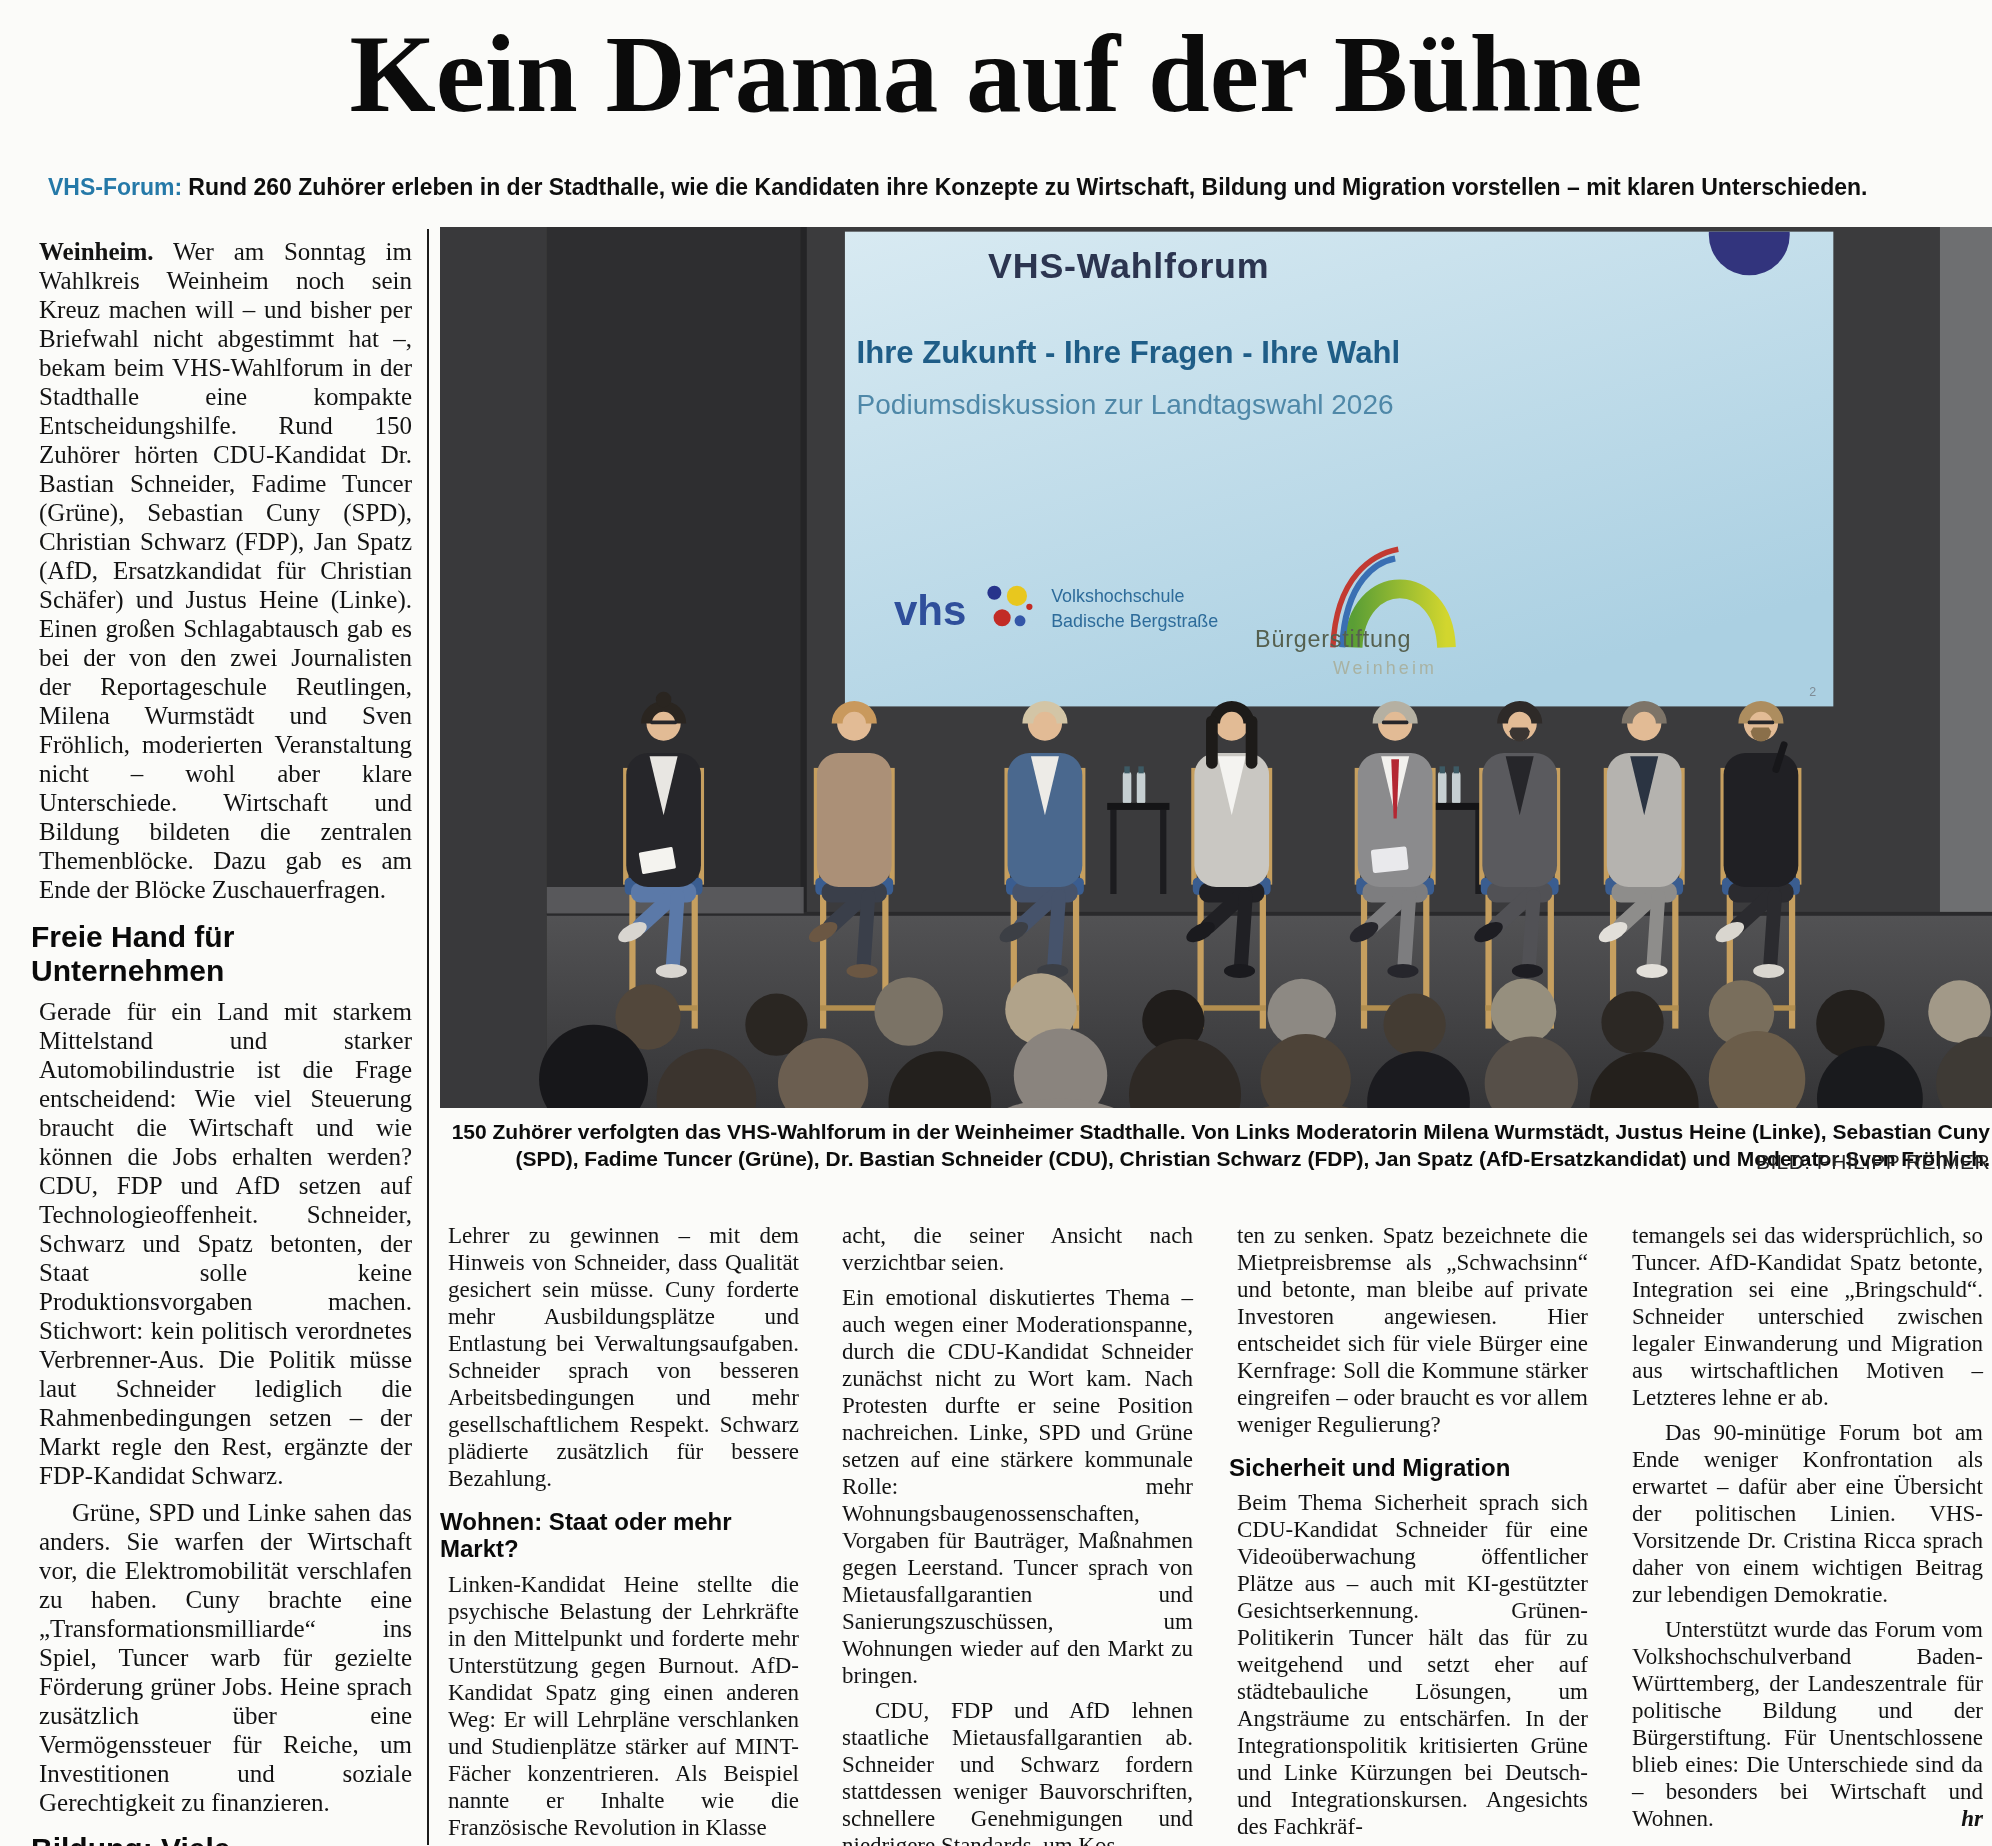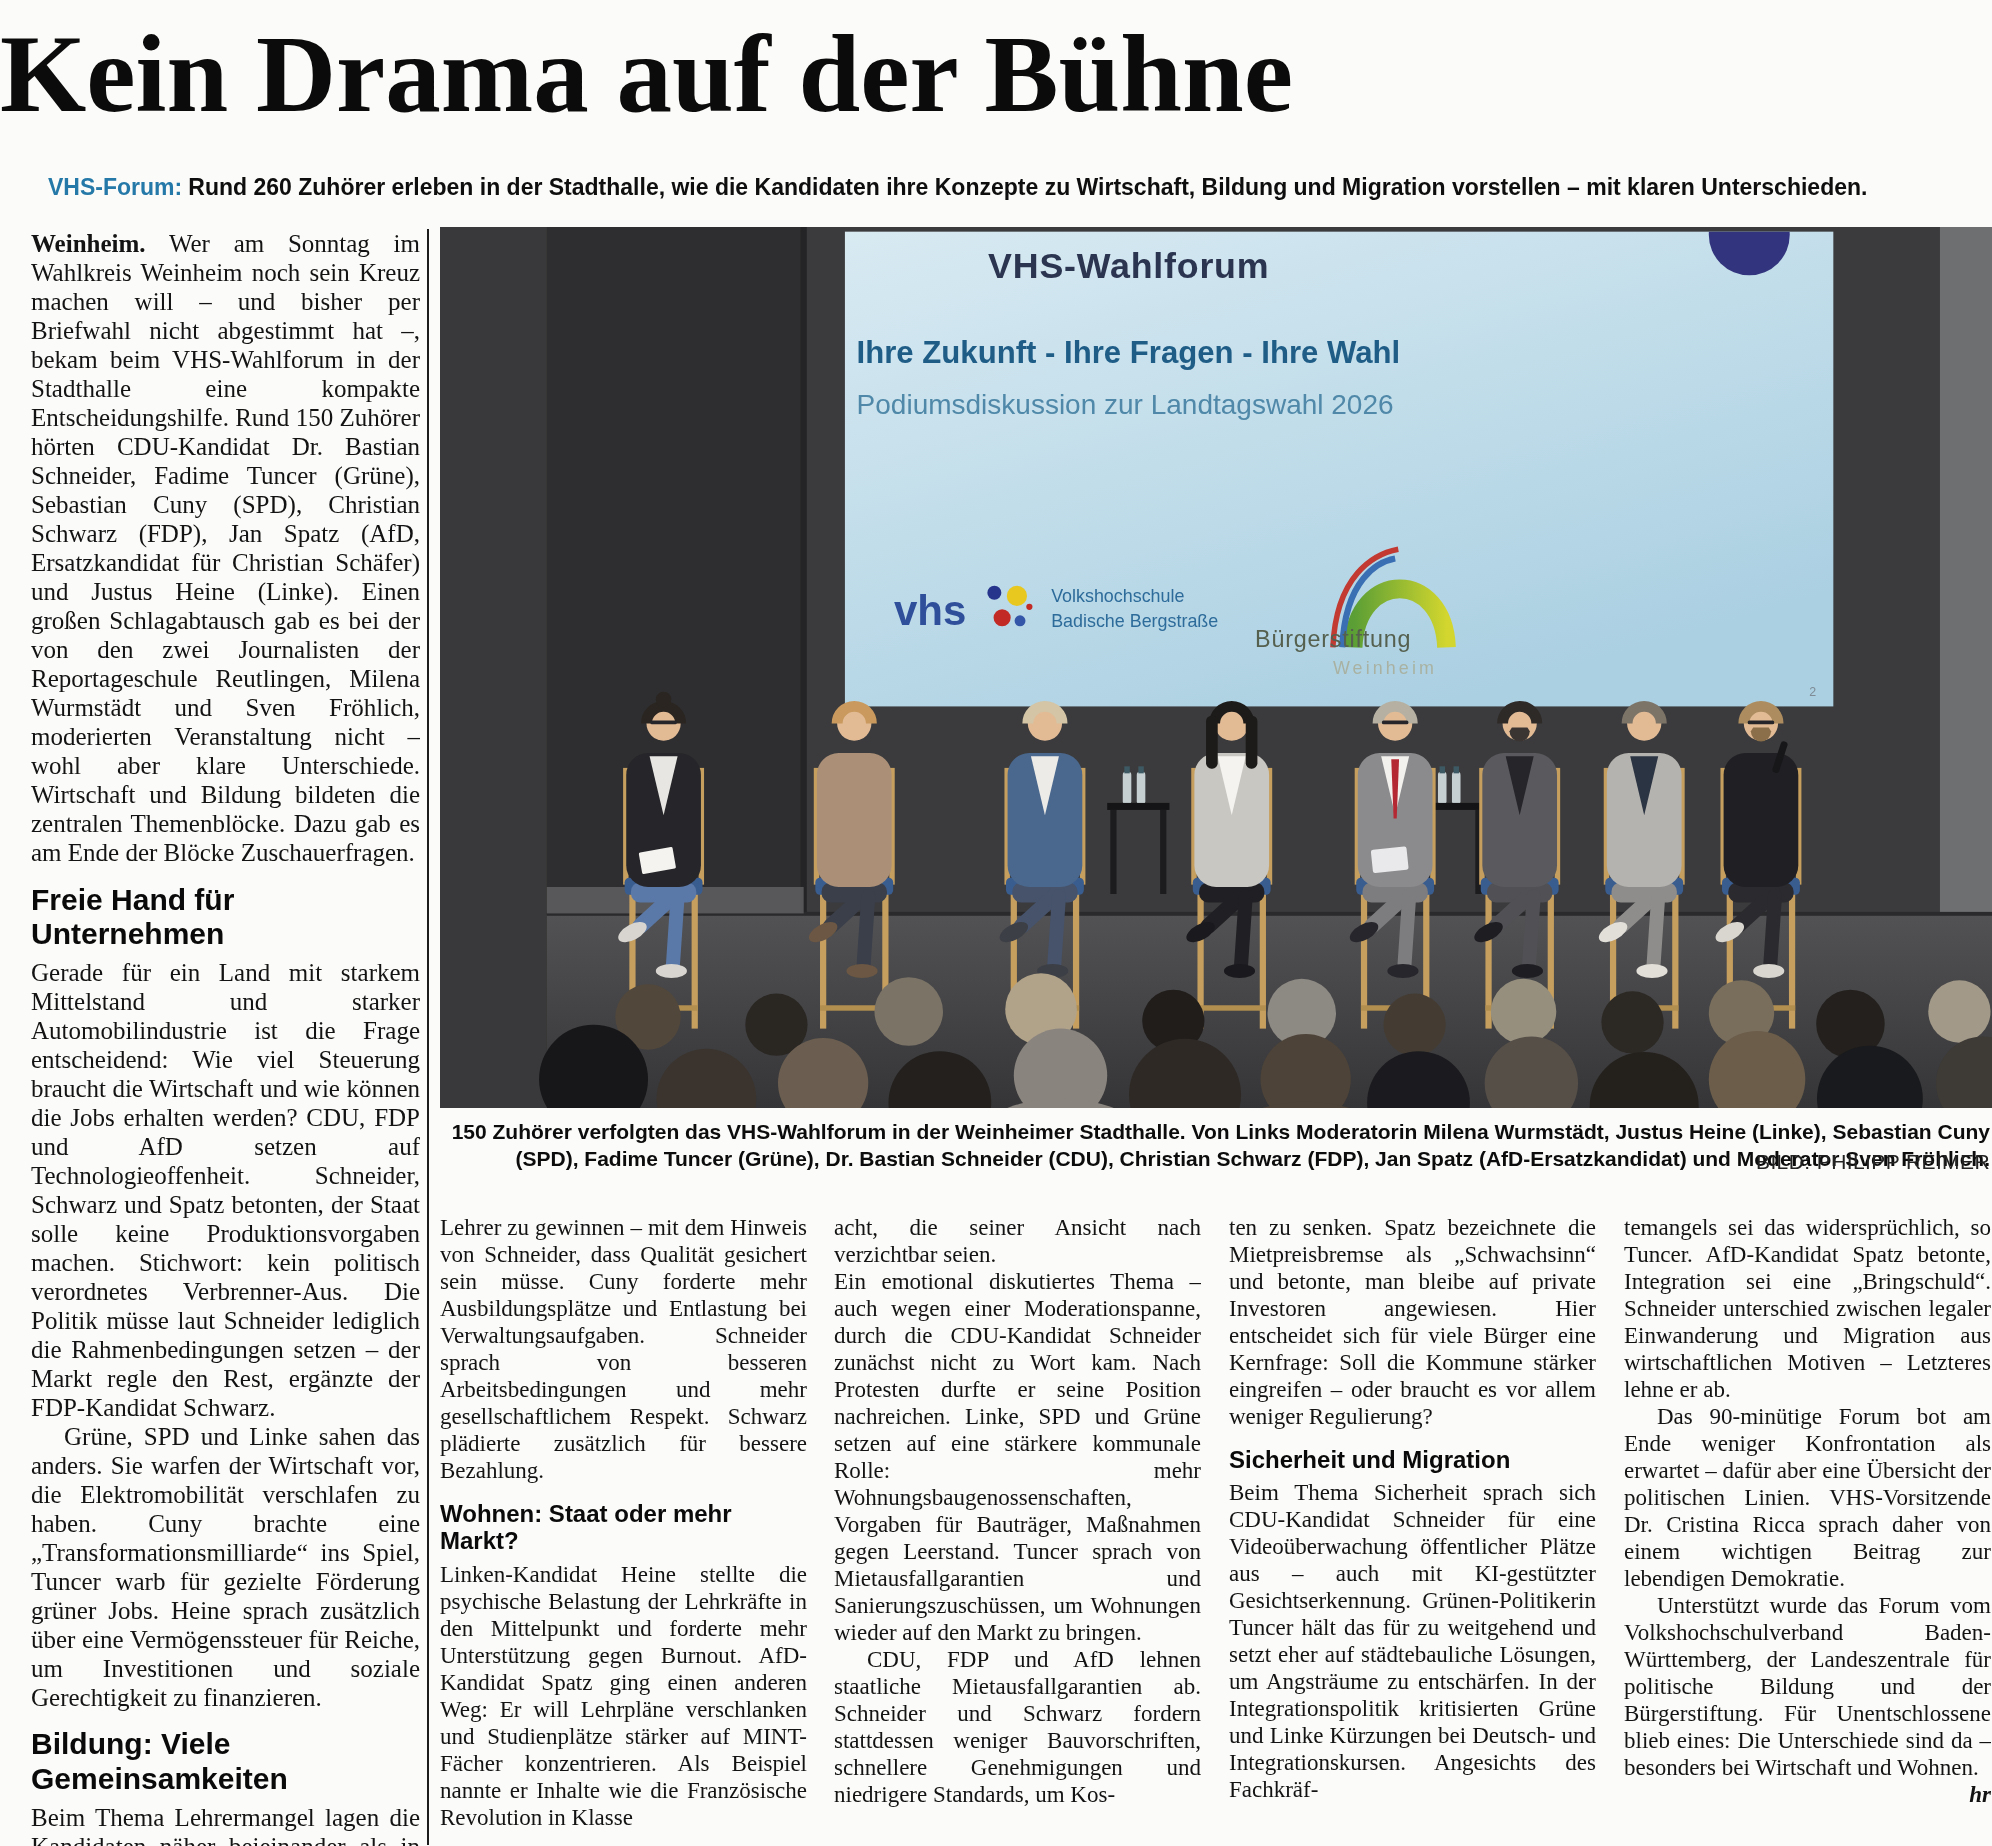--- a/index.html
+++ b/index.html
@@ -2,36 +2,36 @@
 <html lang="de" style="font-size:12.5px"><head>
 <meta charset="utf-8">
 <style>
   html,body{margin:0;padding:0;}
   body{
     width:1992px;height:1846px;position:relative;overflow:hidden;
     background:#fbfbf9;color:#121212;
     font-family:"Liberation Serif",serif;
   }
   .headline{
-    position:absolute;left:0;top:14px;width:1992px;
+    position:absolute;left:0;top:14px;width:1992px;text-align:center;
     font-family:"Liberation Serif",serif;font-weight:700;font-size:111px;
     line-height:1.08;color:#0b0b0b;
   }
   .standfirst{
     position:absolute;left:48px;top:174px;width:1907px;
     font-family:"Liberation Sans",sans-serif;font-weight:700;font-size:23px;
     color:#0e0e0e;white-space:nowrap;
   }
   .kicker{color:#2579a8;margin-right:6.2px;}
   .vrule{position:absolute;left:427px;top:229px;width:2.3px;height:1616px;background:#1c1c1c;}
   .col{position:absolute;text-align:justify;color:#131313;}
   #col1{left:31px;top:229px;width:389px;height:1617px;font-size:25px;line-height:29px;overflow:hidden;}
   .lowcol{top:1214px;width:367px;height:632px;font-size:23px;line-height:27px;overflow:hidden;}
   #col2{left:440px;} #col3{left:834px;} #col4{left:1229px;} #col5{left:1624px;}
-  .col p{margin:0;font-family:Liberation Serif, serif;}
+  .col p{margin:8px;font-family:Liberation Serif, serif;}
   .col p.ind{text-indent:33px;}
   .subhd{
     font-family:"Liberation Sans",sans-serif;font-weight:700;font-size:24px;
     margin:15.6px 0 6.2px;text-align:left;line-height:1.15;color:#0a0a0a;
   }
   #col1 .subhd{font-size:30px;}
   .lead{font-weight:700;}
   .sig{float:right;font-style:italic;font-weight:700;padding-left:15.6px;}
   .photo{position:absolute;left:440px;top:227px;width:1764px;height:881px;background:#39393b;}
   .photo svg{display:block;width:100%;height:100%;}

